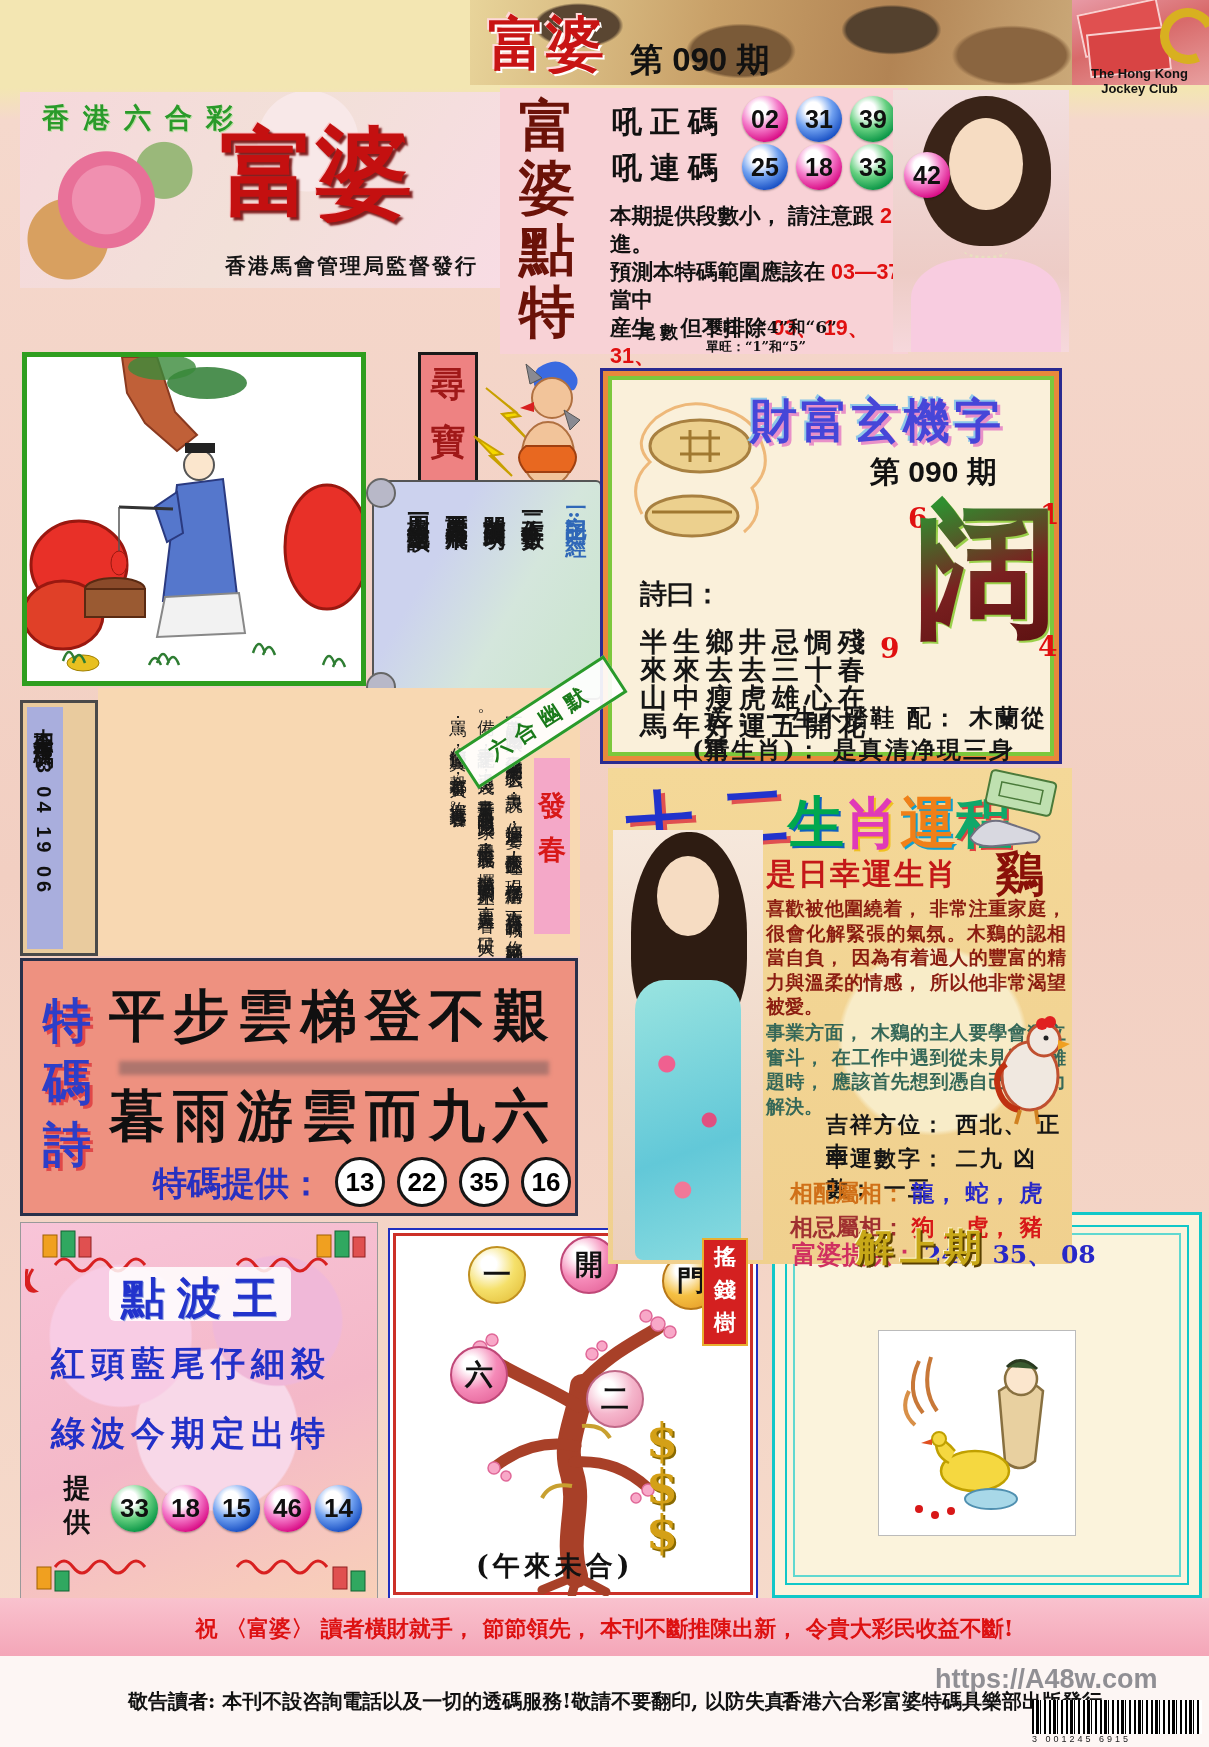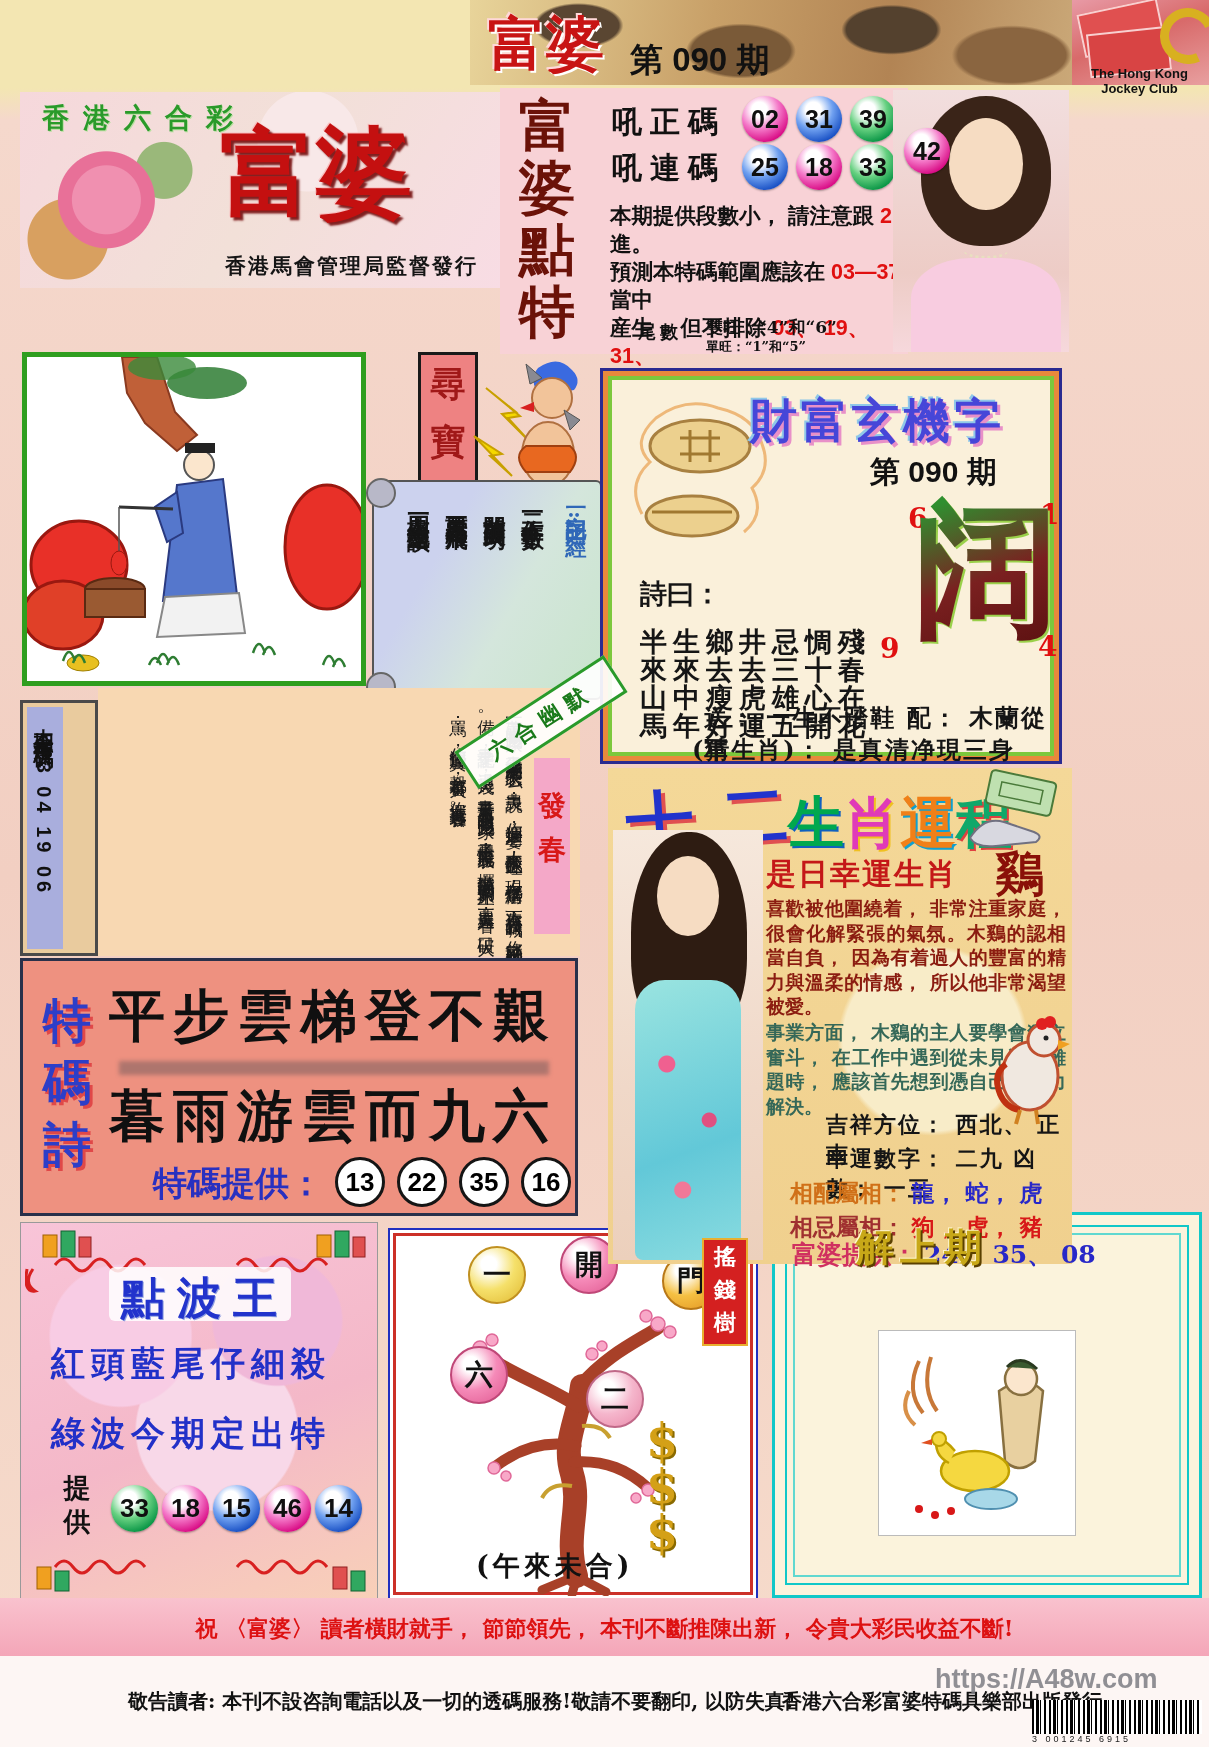--- a/index.html
+++ b/index.html
@@ -69,21 +69,21 @@
 
   <div class="abs calli" style="left:612px;top:102px;font-size:30px;color:#111;letter-spacing:8px;">吼正碼</div>
   <div class="abs ball pink" style="left:742px;top:96px;width:46px;height:46px;font-size:25px;">02</div>
   <div class="abs ball blue" style="left:796px;top:96px;width:46px;height:46px;font-size:25px;">31</div>
   <div class="abs ball green" style="left:850px;top:96px;width:46px;height:46px;font-size:25px;">39</div>
 
   <div class="abs calli" style="left:612px;top:148px;font-size:30px;color:#111;letter-spacing:8px;">吼連碼</div>
   <div class="abs ball blue" style="left:742px;top:144px;width:46px;height:46px;font-size:25px;">25</div>
   <div class="abs ball pink" style="left:796px;top:144px;width:46px;height:46px;font-size:25px;">18</div>
   <div class="abs ball green" style="left:850px;top:144px;width:46px;height:46px;font-size:25px;">33</div>
-  <div class="abs ball pink" style="left:904px;top:128px;width:46px;height:46px;font-size:25px;z-index:5;">42</div>
+  <div class="abs ball pink" style="left:904px;top:152px;width:46px;height:46px;font-size:25px;z-index:5;">42</div>
 
   <div class="abs" style="left:610px;top:202px;width:300px;font-size:21.5px;font-weight:bold;color:#111;line-height:28px;">
     <div><span>本期提供段數小， 請注意跟 </span><span class="redtxt">2</span><span> 進。</span></div>
     <div><span>預測本特碼範圍應該在 </span><span class="redtxt">03—37</span><span> 當中</span></div>
     <div><span>産生， 但不排除 </span><span class="redtxt">03、 19、 31、</span></div>
     <div><span class="redtxt">46</span></div>
   </div>
 
   <div class="abs calli" style="left:638px;top:320px;font-size:18px;font-weight:bold;color:#111;letter-spacing:4px;">尾數</div>
   <div class="abs calli" style="left:706px;top:316px;font-size:17px;font-weight:bold;color:#111;">雙旺：“4”和“6”</div>

